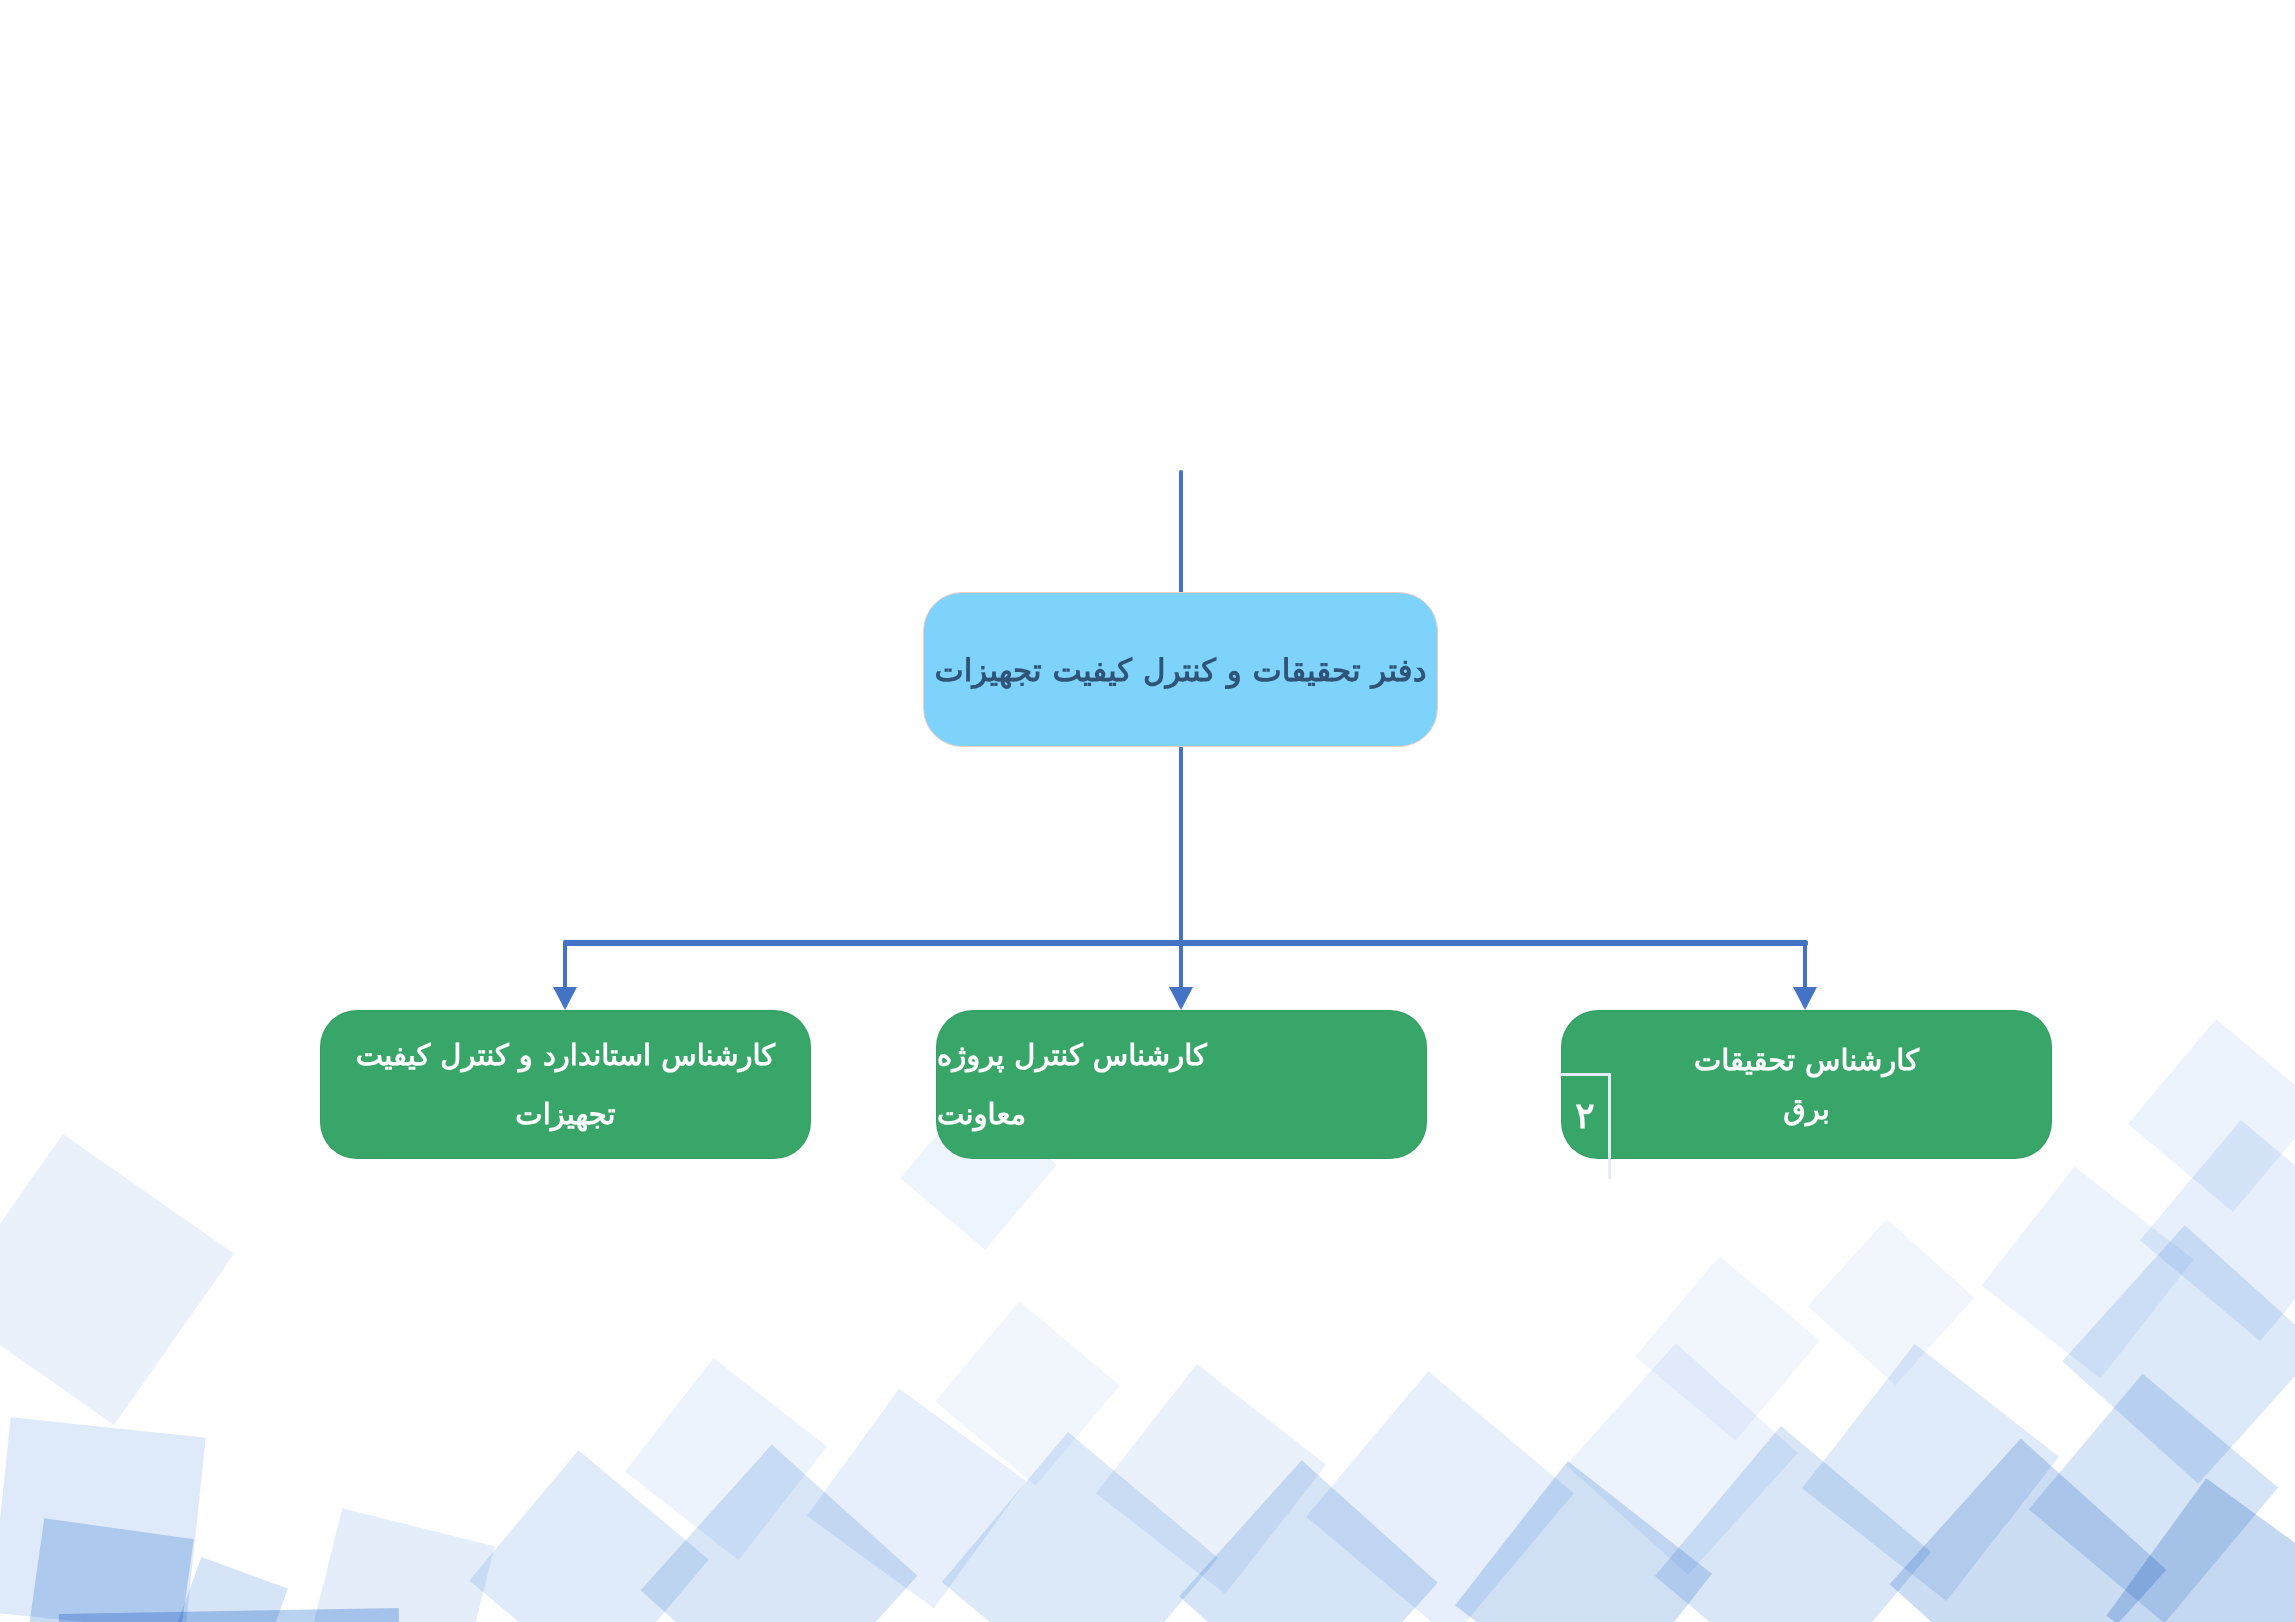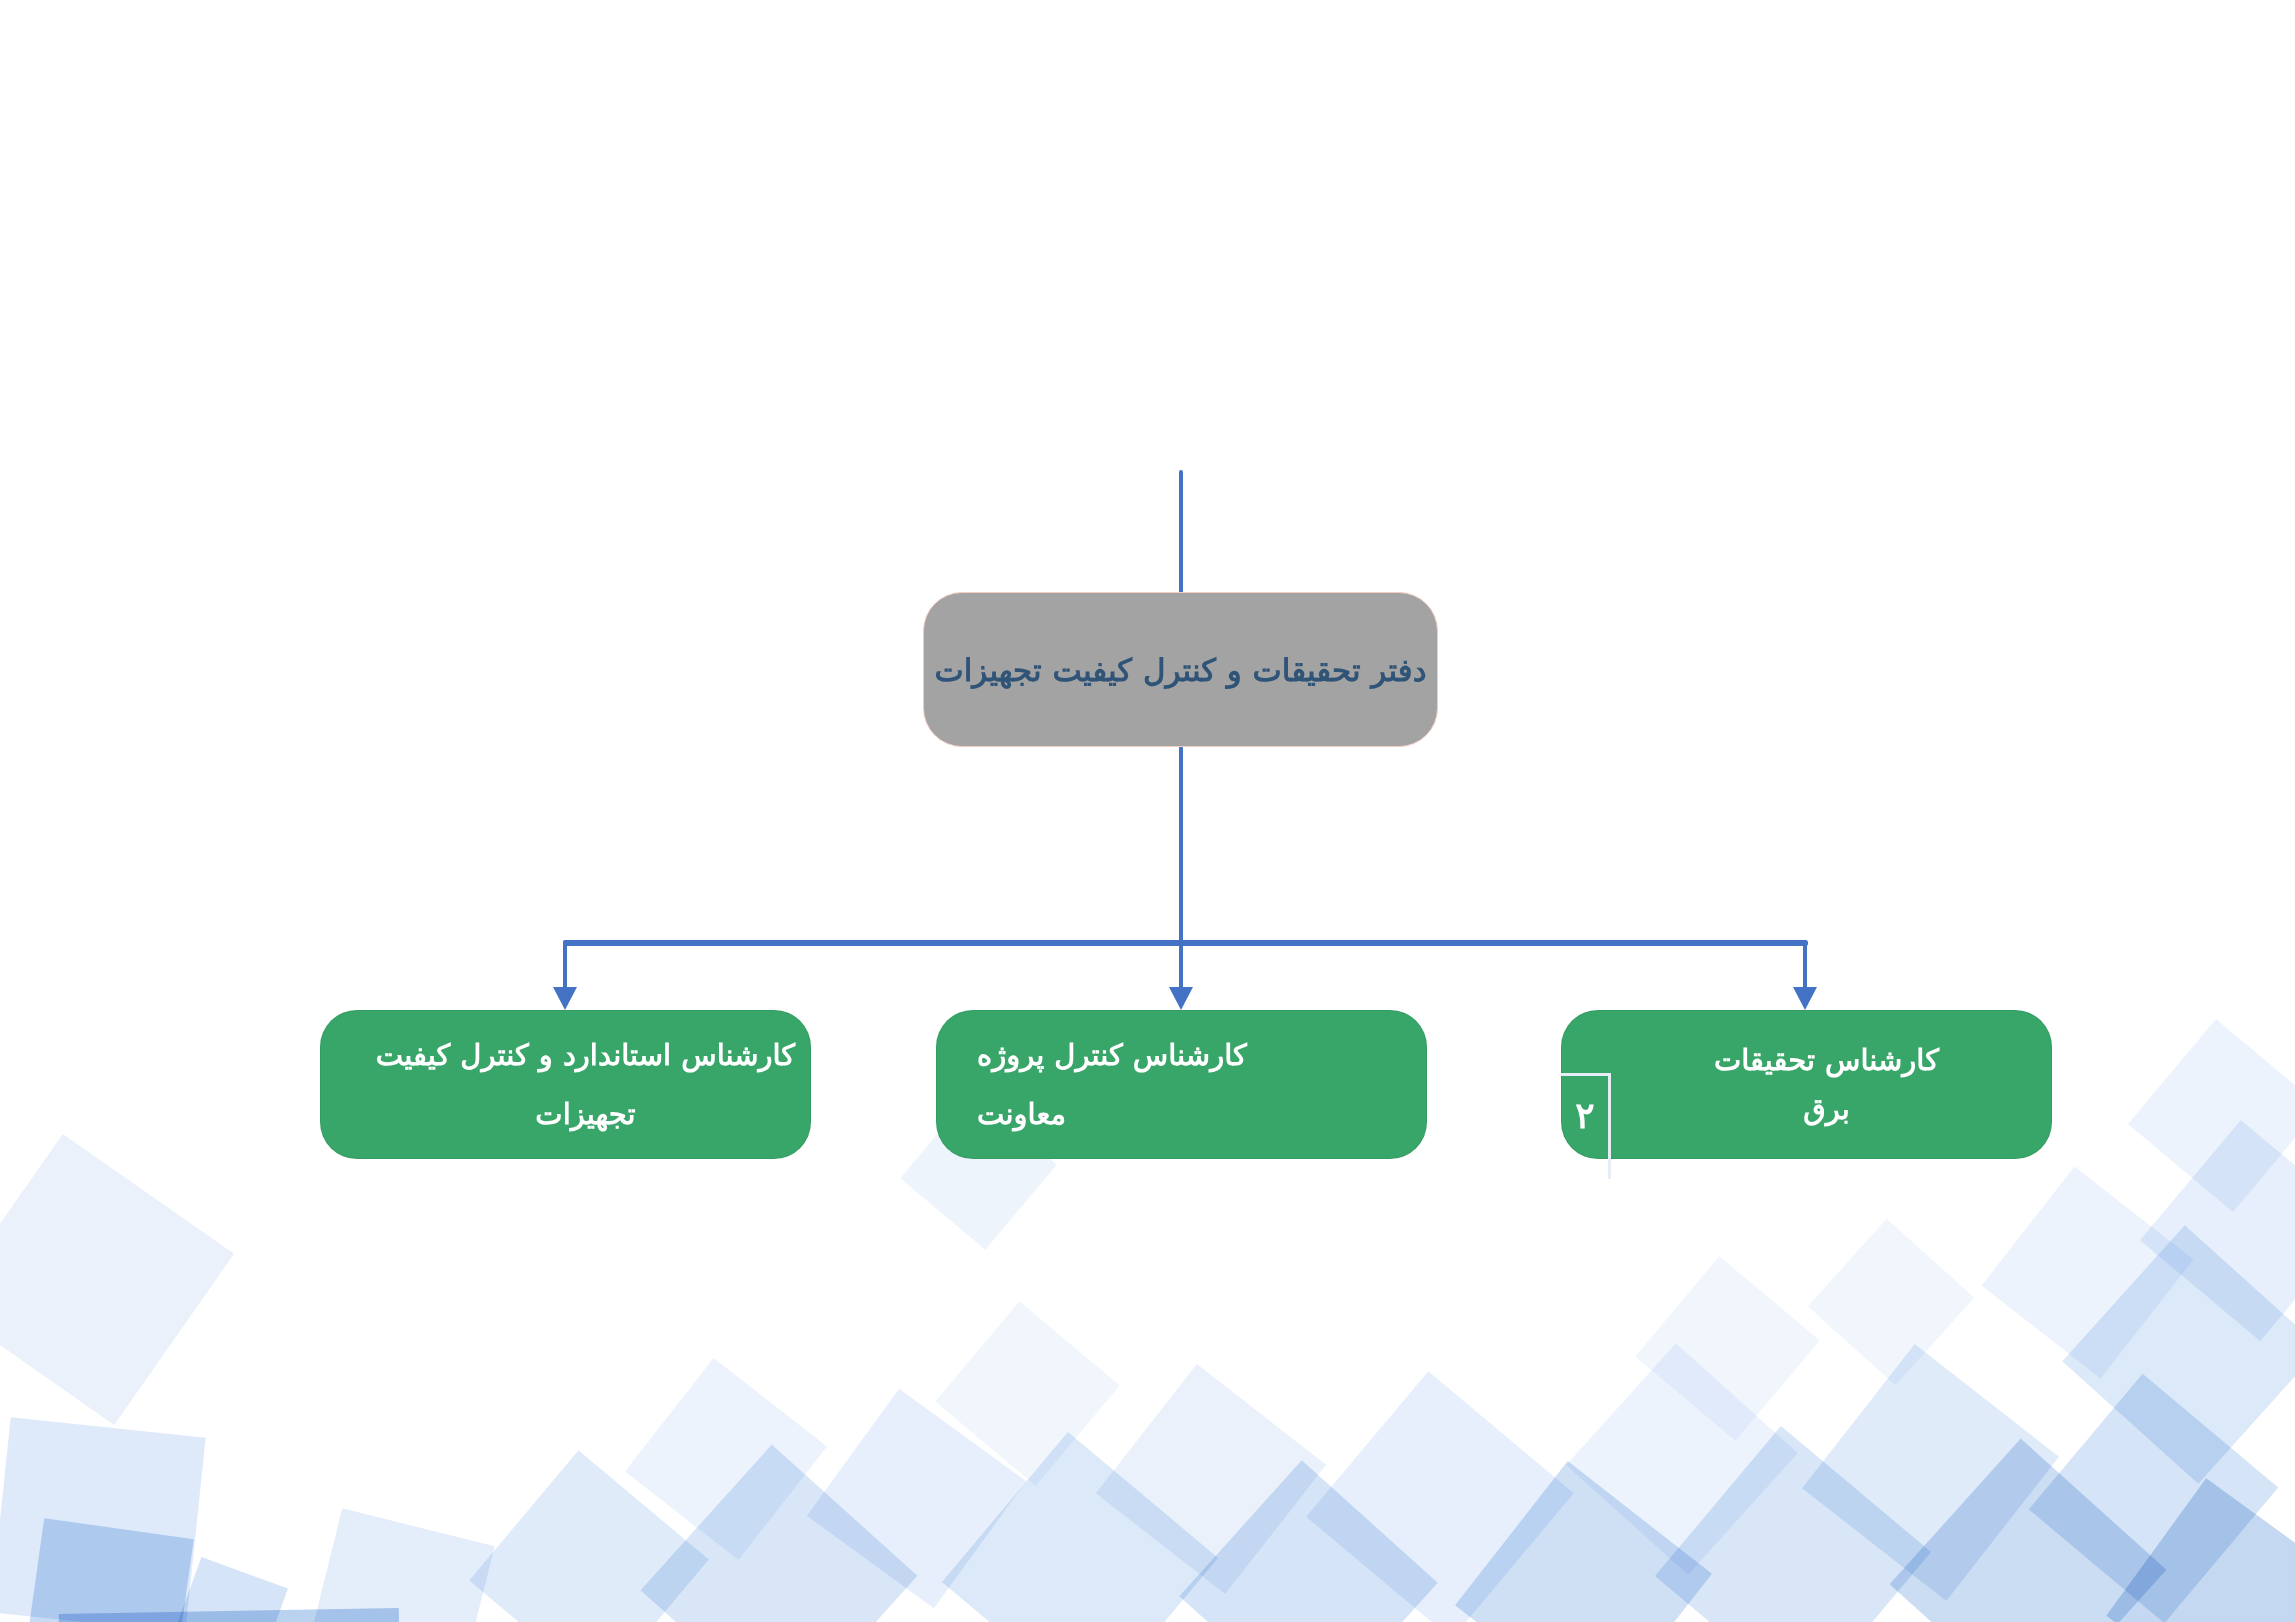--- a/index.html
+++ b/index.html
@@ -38,21 +38,21 @@
     width: 0; height: 0;
     border-left: 12.4px solid transparent;
     border-right: 12.4px solid transparent;
     border-top: 23.6px solid #4472C4;
   }
 
   
   .office-node {
     position: absolute;
     left: 923px; top: 592px; width: 515px; height: 155px;
-    background: #a3a3a3;
+    background: #7dd3fc;
     border: 1.3px solid #F2CEC2;
     border-radius: 39px;
     display: flex; align-items: center; justify-content: center;
     direction: rtl;
     font-size: 31px; font-weight: 600;
     color: #2F5477;
     box-sizing: border-box;
   }
 
   
@@ -63,21 +63,21 @@
     border: 1.3px solid rgba(0,0,0,0.05);
     border-radius: 37px;
     display: flex; flex-direction: column; align-items: center; justify-content: center;
     gap: 30px;
     direction: rtl;
     font-size: 29px; font-weight: 700;
     color: #ffffff;
     box-sizing: border-box;
     text-align: center;
   }
-  .pos-node .l1, .pos-node .l2 { line-height: 1; white-space: nowrap; margin-left: 40px; }
+  .pos-node .l1, .pos-node .l2 { line-height: 1; white-space: nowrap; }
 
   
   .badge-line { position: absolute; background: #E7EDF7; }
   .badge-count {
     position: absolute;
     left: 1561px; top: 1078px; width: 48px; height: 73px;
     display: flex; align-items: center; justify-content: center;
     color: #ffffff;
     font-size: 36px; font-weight: 700;
     direction: rtl;

